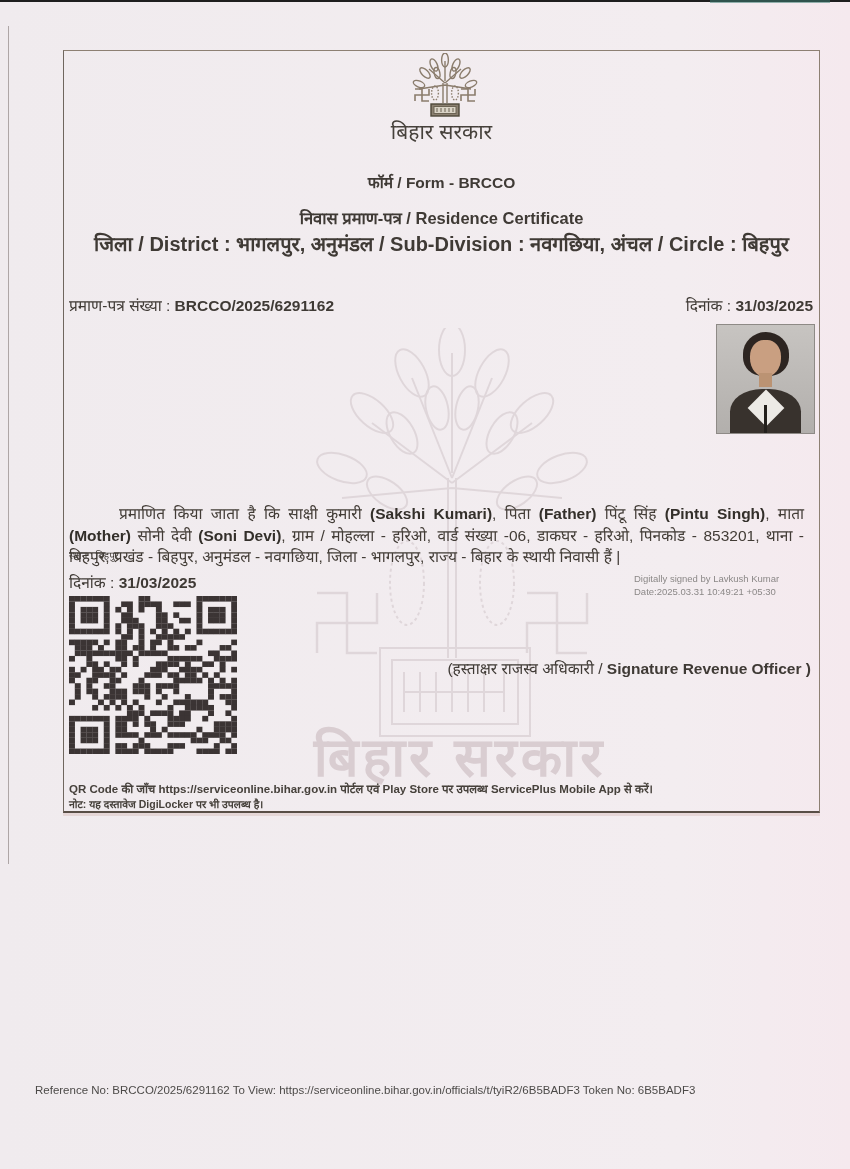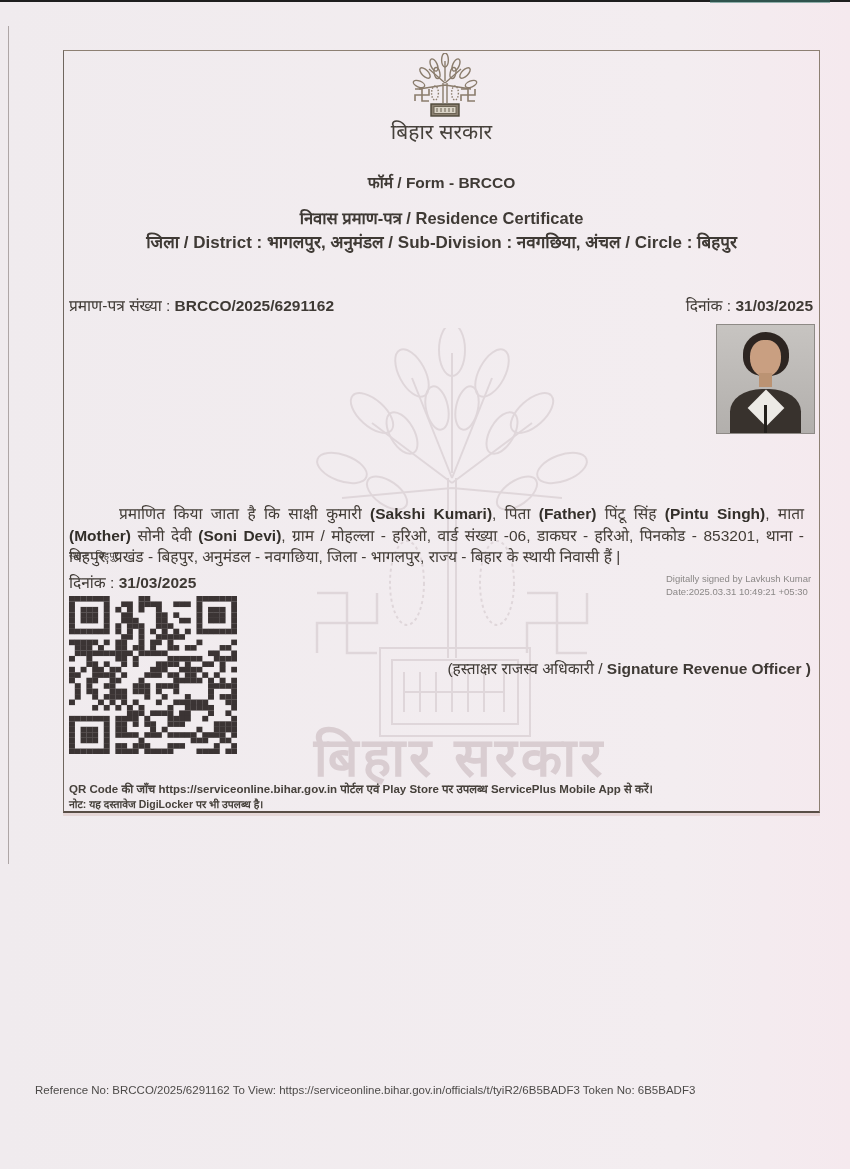--- a/index.html
+++ b/index.html
@@ -31,21 +31,21 @@
     font-size:54px;font-weight:bold;color:#d9cdd1;letter-spacing:4px;pointer-events:none;
   }
 
   
   .emblem{position:absolute;left:325px;top:2px;width:110px;height:66px;}
   .hdr{position:absolute;left:0;width:755px;text-align:center;}
   .t-govt-hi{top:66px;font-size:21px;font-weight:500;color:#46413b;}
   .t-govt-en{top:94px;font-size:19px;font-weight:bold;color:#3c3833;}
   .t-form{top:120px;font-size:15.5px;font-weight:bold;}
   .t-title{top:155px;font-size:16.5px;font-weight:bold;}
-  .t-region{top:179px;font-size:17px;font-weight:bold;}
+  .t-region{top:179px;font-size:20px;font-weight:bold;}
 
   .pre{white-space:pre-wrap;}
   .meta-row{position:absolute;top:243px;left:5px;width:744px;font-size:15.5px;}
   .meta-certno{position:absolute;left:0;top:0;}
   .meta-date{position:absolute;right:0;top:0;}
 
   .photo{
     position:absolute;left:652px;top:273px;width:97px;height:108px;
     background:linear-gradient(#c7c4c1,#b2afac);
     border:1px solid #8e8a86;overflow:hidden;
@@ -59,21 +59,21 @@
 
   .body-para{
     position:absolute;left:5px;top:408px;width:735px;
     font-size:15.5px;line-height:21.5px;text-align:justify;text-indent:50px;color:#423c36;margin-top:44px;
   }
   .body-para b{color:#332f2a;}
 
   .place-line{position:absolute;left:5px;top:497px;font-size:10px;}
   .date-line{position:absolute;left:5px;top:520px;font-size:15.5px;}
 
-  .digi-sign{position:absolute;left:570px;top:521px;font-size:9.5px;line-height:13px;color:#8b8887;margin-left:32px;}
+  .digi-sign{position:absolute;left:570px;top:521px;font-size:9.5px;line-height:13px;color:#8b8887;}
 
   .qr{position:absolute;left:5px;top:545px;width:168px;height:158px;}
 
   .officer-line{position:absolute;right:8px;top:606px;font-size:15.5px;}
 
   .note1{position:absolute;left:5px;top:730px;font-size:11.5px;font-weight:700;color:#46413b;}
   .note2{position:absolute;left:5px;top:746px;font-size:10.5px;font-weight:600;color:#46413b;}
 
   .reference{position:absolute;left:35px;top:1084px;font-size:11.5px;color:#4c4a48;}
 

